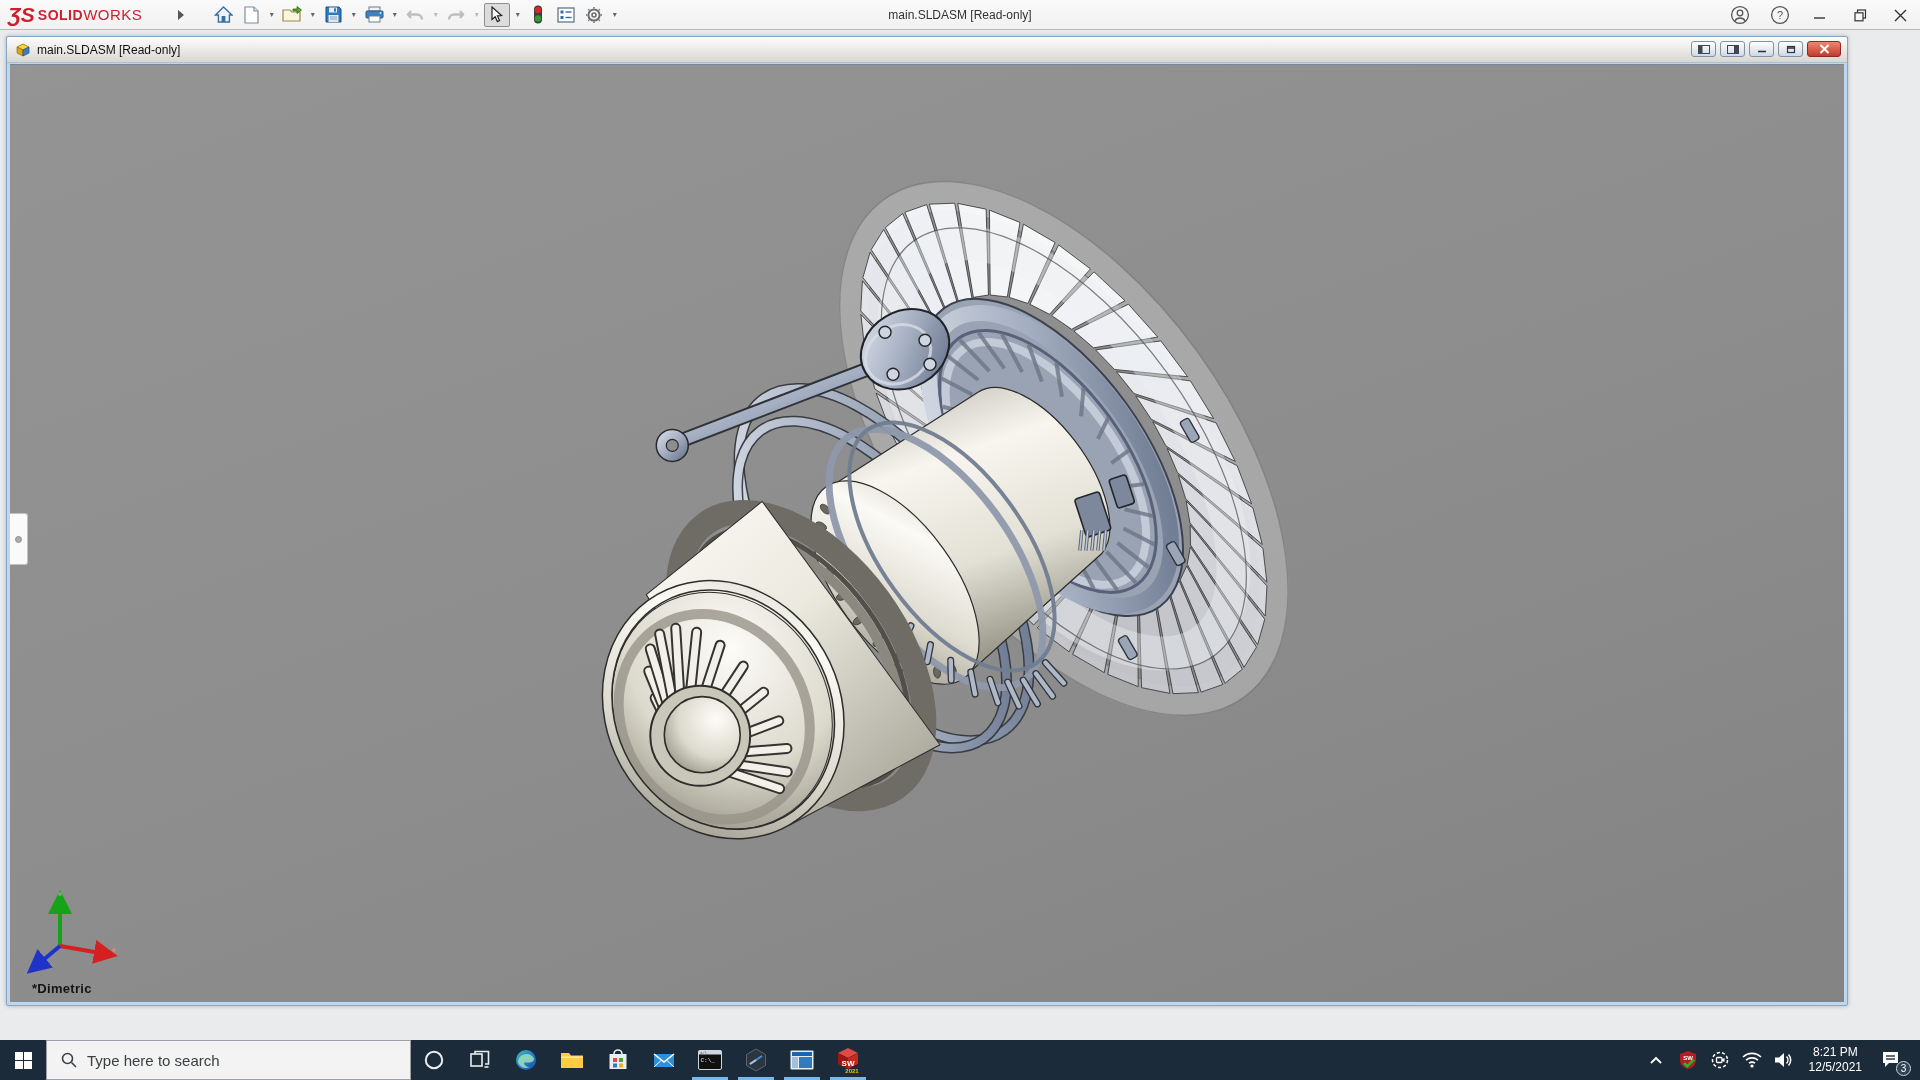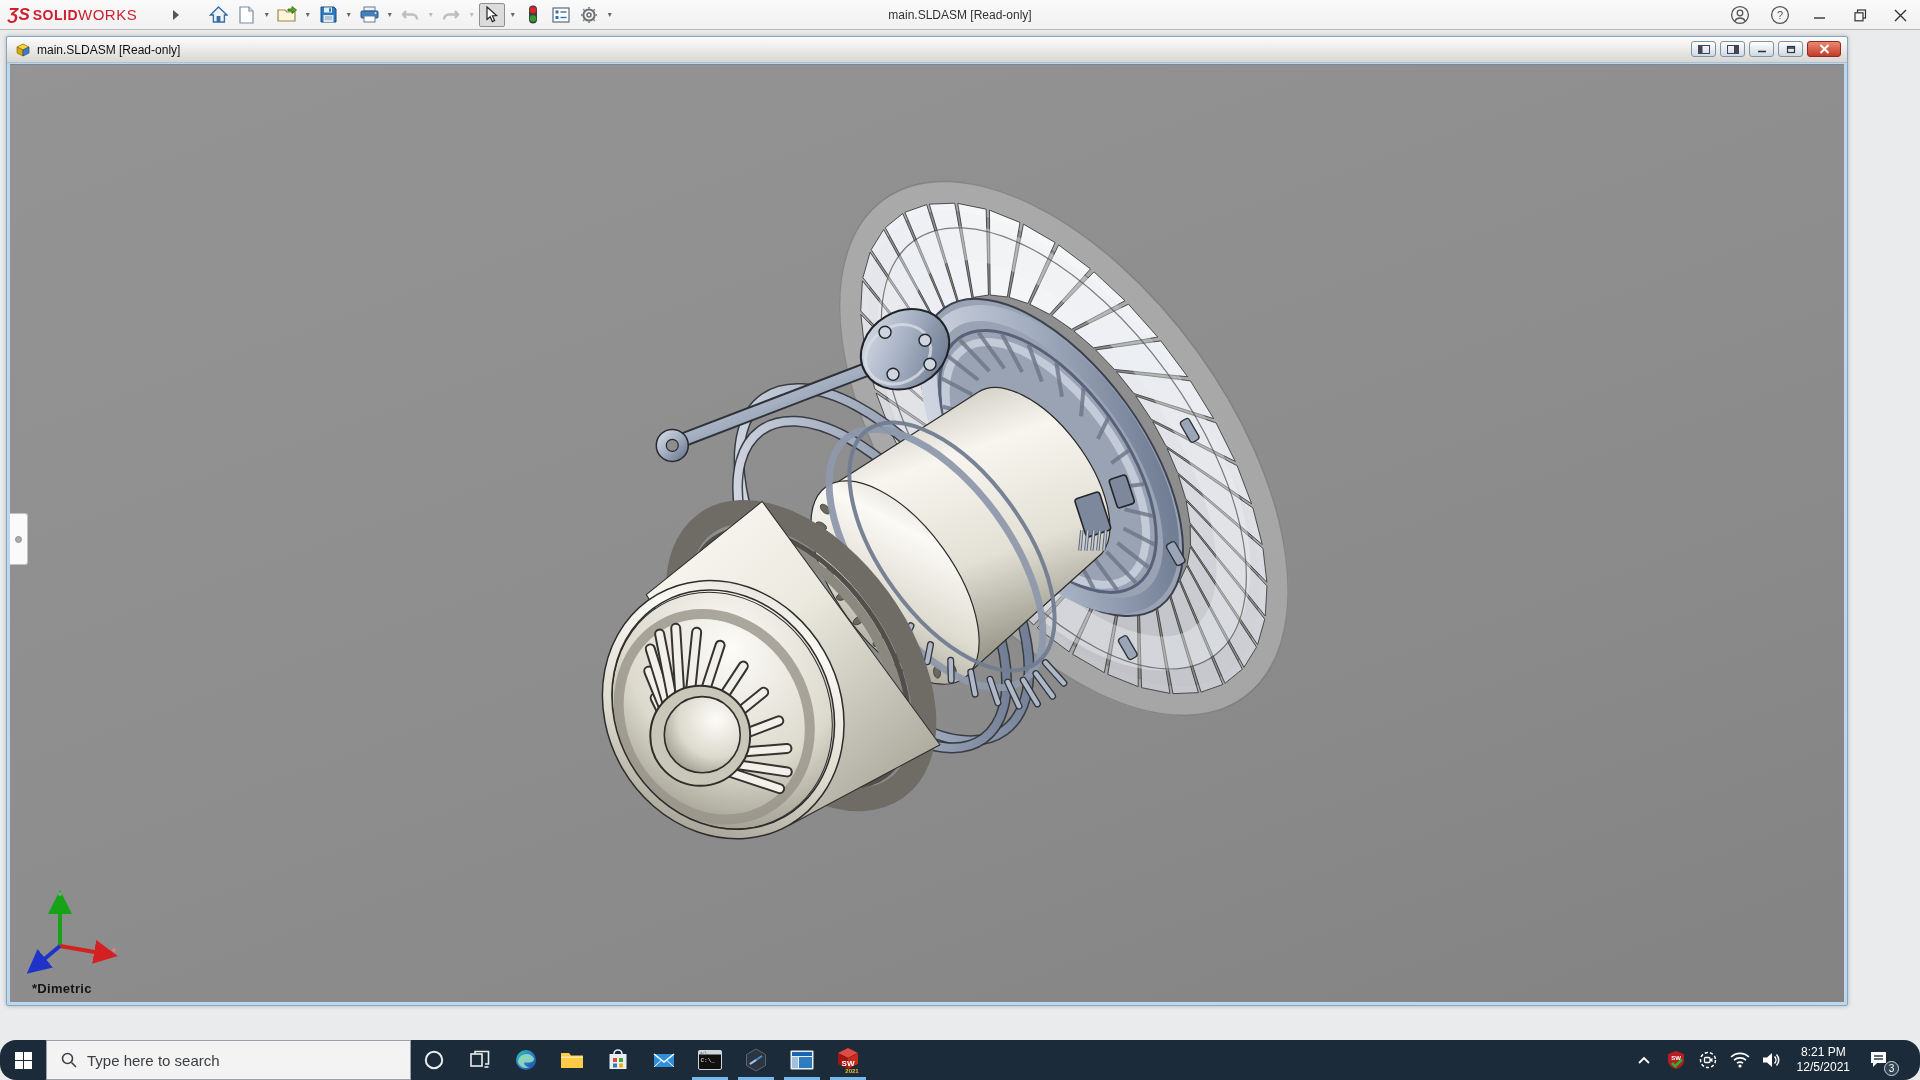--- a/index.html
+++ b/index.html
@@ -4,21 +4,21 @@
 <style>
   * { margin:0; padding:0; box-sizing:border-box; }
   html,body { width:1920px; height:1080px; overflow:hidden; background:#e9ebed;
               font-family:"Liberation Sans", sans-serif; }
 
   
   .titlebar { position:absolute; left:0; top:0; width:1920px; height:30px;
               background:linear-gradient(#fafafa,#f1f1f1); border-bottom:1px solid #b9b9b9;
               display:flex; align-items:center; z-index:30; }
   .brand { display:flex; align-items:center; margin-left:8px; white-space:nowrap; }
-  .brand .ds { font-style:italic; font-weight:700; font-size:17px; margin-right:3px; }
+  .brand .ds { font-style:italic; font-weight:700; font-size:21px; margin-right:3px; }
   .brand .solid { font-weight:700; font-size:14px; letter-spacing:.5px; }
   .brand .works { font-weight:400; font-size:15px; letter-spacing:.5px; }
   .tbar { display:flex; align-items:center; margin-left:26px; gap:2px; }
   .tb-btn { width:26px; height:24px; display:flex; align-items:center; justify-content:center;
             border:1px solid transparent; border-radius:2px; }
   .tb-btn.active { background:#dcdcdc; border:1px solid #8f8f8f; }
   .tb-caret { width:11px; height:24px; display:flex; align-items:center; justify-content:center;
               font-size:8px; color:#666; }
   .tb-btn svg { display:block; }
   .win-title { position:absolute; left:0; right:0; top:0; height:30px; display:flex;
@@ -52,31 +52,31 @@
   .view-label { position:absolute; left:22px; bottom:6px; font-size:13px; font-weight:700;
                 color:#141414; letter-spacing:.3px; }
   .panel-tab { position:absolute; left:0px; top:448px; width:18px; height:52px;
                background:#fafafa; border:1px solid #c2c2c2; border-left:none;
                border-radius:0 3px 3px 0; display:flex; align-items:center; justify-content:center; }
   .panel-tab .dot { width:7px; height:7px; border-radius:50%; background:#a9adb2;
                     border:1px solid #8d9195; }
 
   
   .taskbar { position:absolute; left:0; bottom:0; width:1920px; height:40px;
-             background:#1c2b3a; display:flex; align-items:stretch; z-index:40;border-radius:16px; }
+             background:#1c2b3a; display:flex; align-items:stretch; z-index:40; }
   .tk-start { width:46px; display:flex; align-items:center; justify-content:center; }
   .tk-search { width:365px; margin:0; background:#f3f3f3; border:1px solid #9aa0a6;
                display:flex; align-items:center; gap:10px; padding-left:14px;
                font-size:15px; color:#3c4043; }
   .tk-icons { display:flex; align-items:stretch; }
   .tk-ic { width:46px; display:flex; align-items:center; justify-content:center; position:relative; }
   .tk-ic.running:after { content:""; position:absolute; left:5px; right:5px; bottom:0;
                height:3px; background:#76b9ed; }
   .tk-spacer { flex:1; }
-  .tray { display:flex; align-items:center; gap:2px; padding-right:20px; }
+  .tray { display:flex; align-items:center; gap:2px; padding-right:8px; }
   .tray .tic { width:30px; height:40px; display:flex; align-items:center;
                justify-content:center; color:#fff; }
   .clock { color:#fff; font-size:12px; text-align:center; line-height:15px; padding:0 8px; }
   .badge { position:absolute; right:1px; bottom:4px; width:15px; height:15px; border-radius:50%;
            background:#314252; color:#fff; font-size:10px; display:flex; align-items:center;
            justify-content:center; border:1px solid #cfd6dc; }
   .tic.ac { position:relative; width:40px; }
 </style>
 </head>
 <body>

